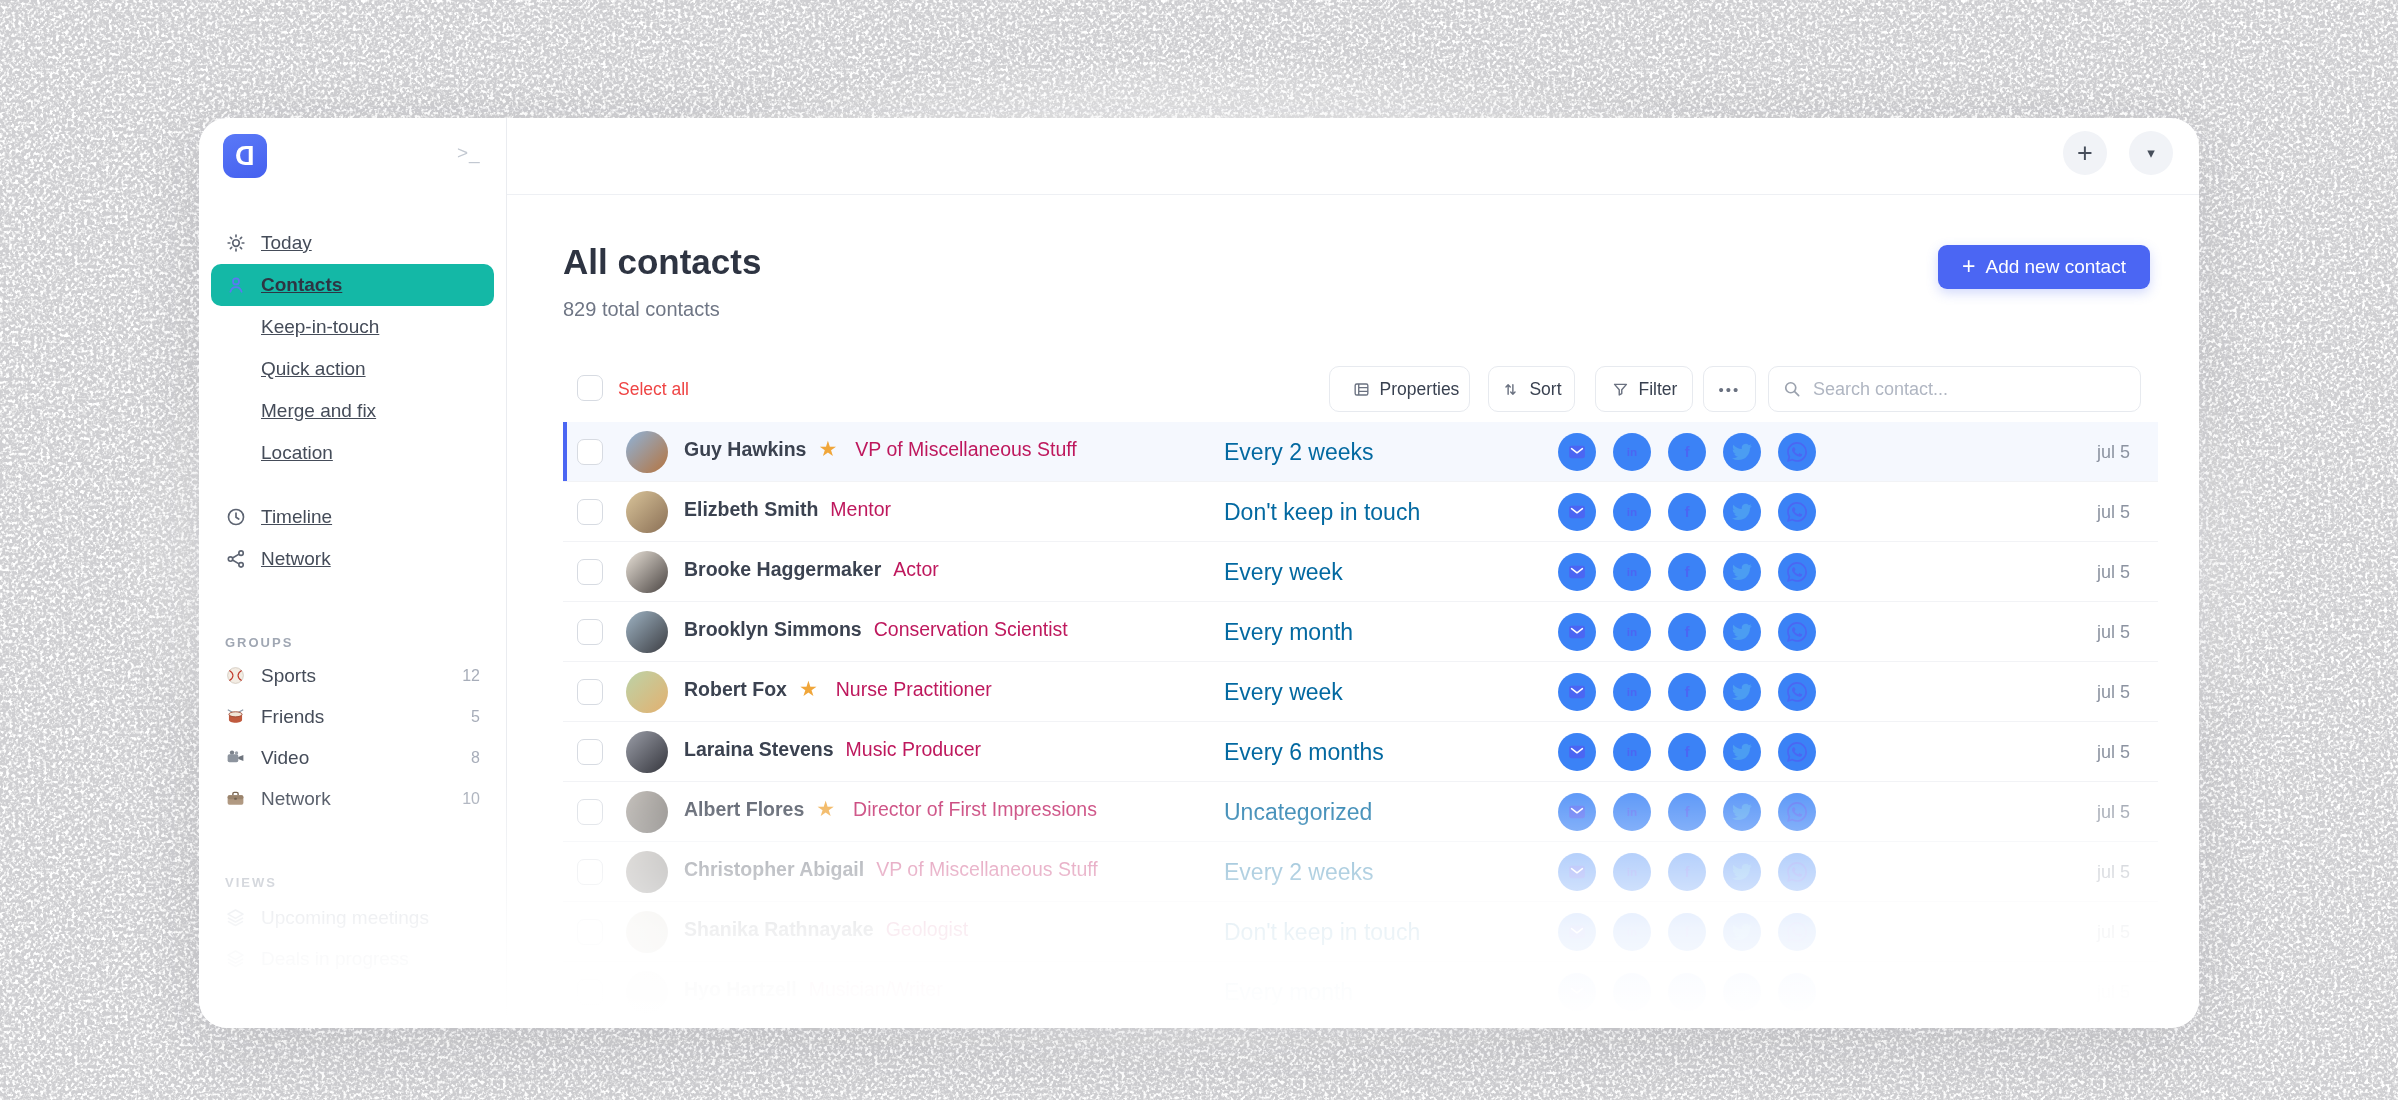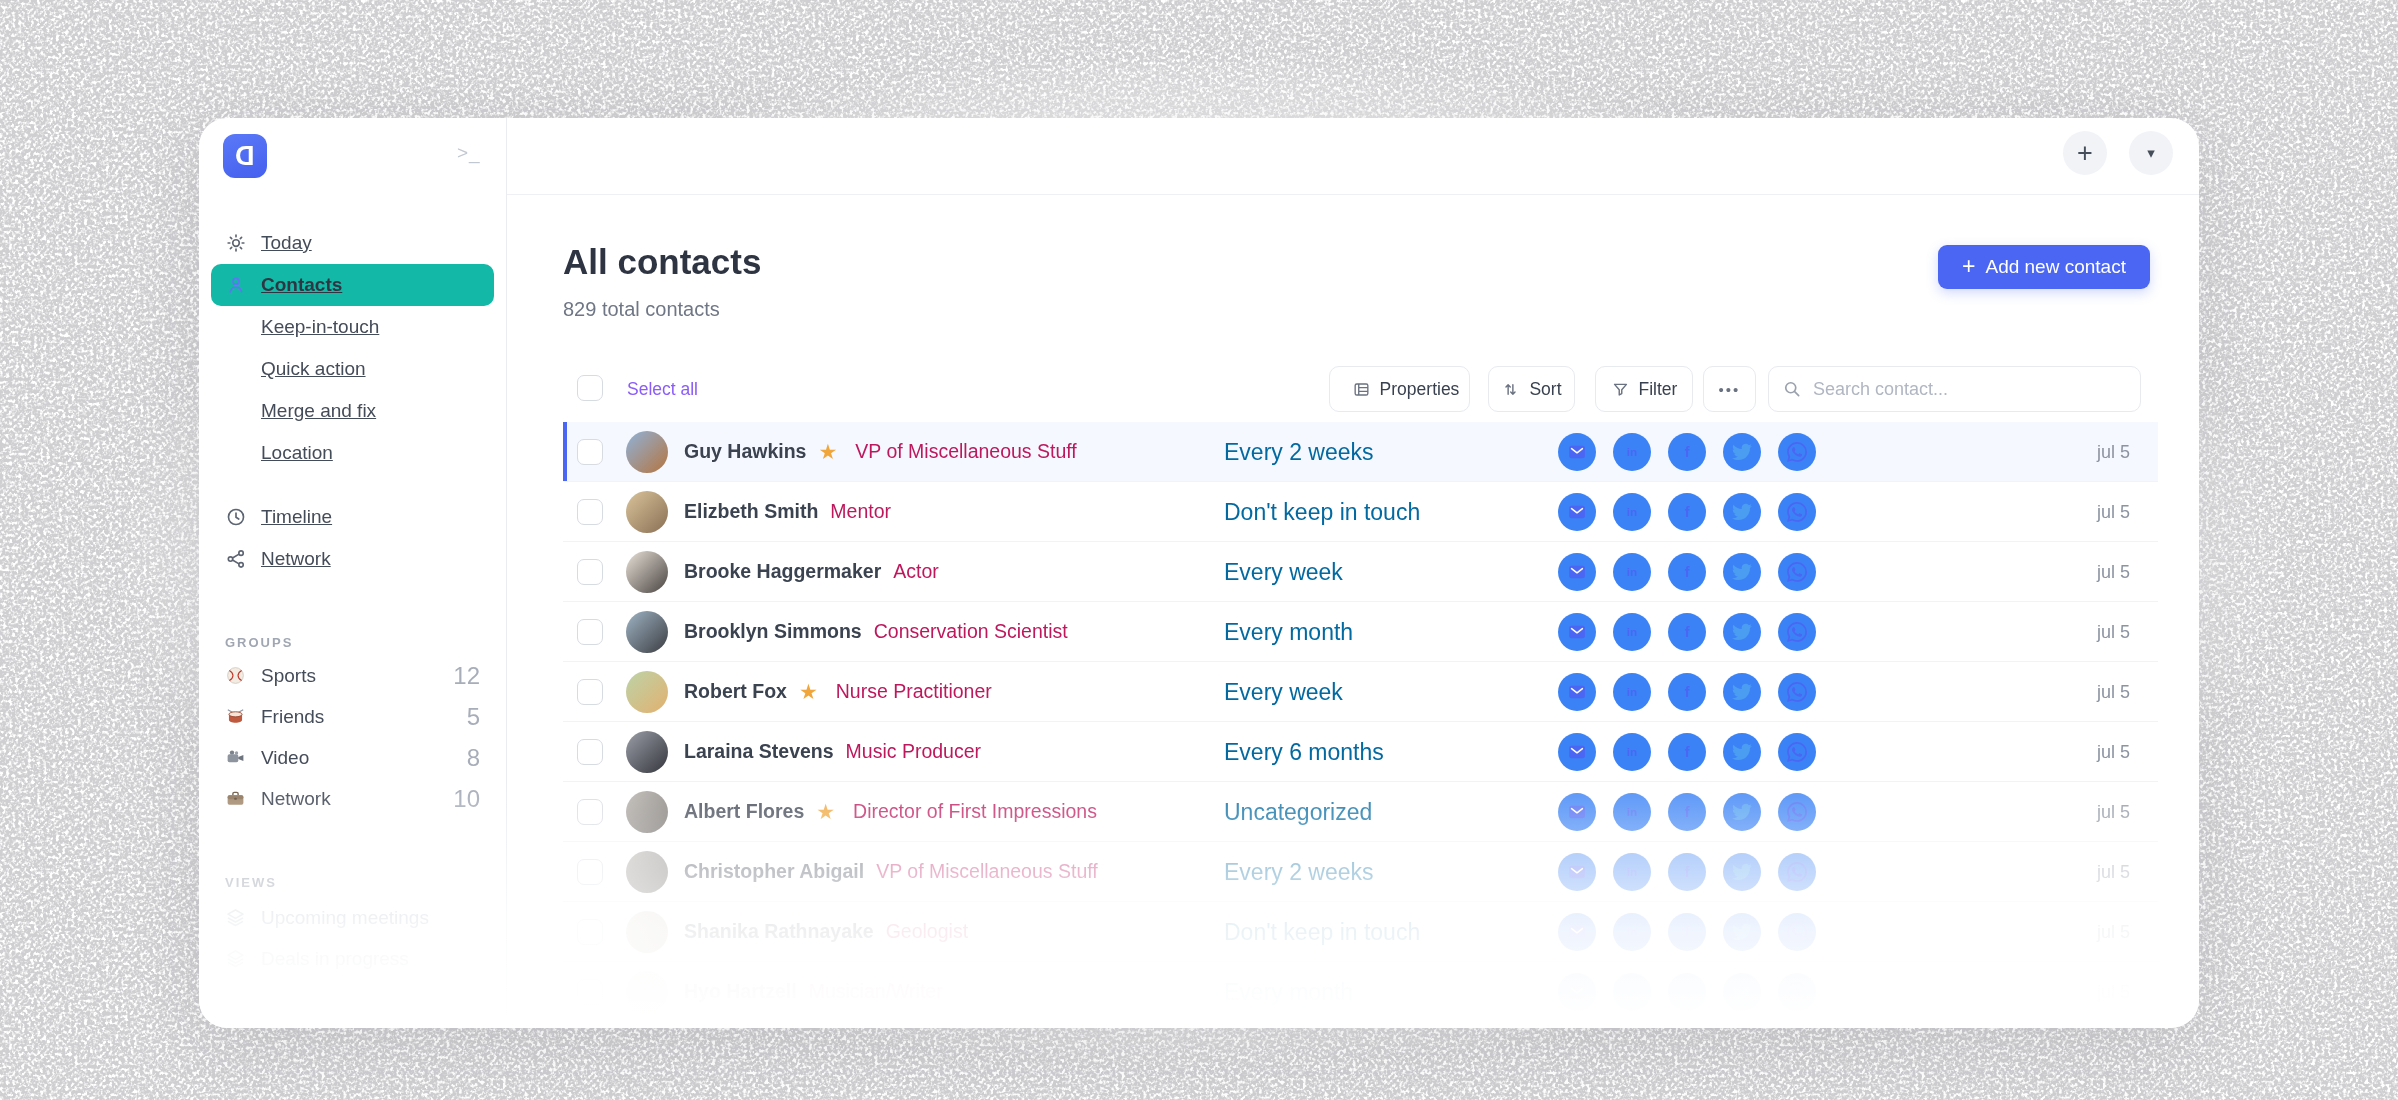--- a/index.html
+++ b/index.html
@@ -33,21 +33,21 @@
   .side-heading{position:absolute;left:26px;font-size:13px;font-weight:700;letter-spacing:2px;color:#a0a7b3;}
   .groups-heading{top:517px;}
   .views-heading{top:757px;}
   .side-list{position:absolute;left:12px;right:12px;}
   #groups{top:537px;}
   #views{top:779px;}
   .side-item{height:41px;display:flex;align-items:center;cursor:pointer;}
   .side-ic{width:21px;height:21px;margin-left:14px;margin-right:15px;flex:0 0 21px;}
   .side-ic svg{width:21px;height:21px;}
   .side-label{font-size:19px;color:#454c59;font-weight:500;flex:1;}
-  .side-count{font-size:24px;color:#a7adb9;margin-right:14px;}
+  .side-count{font-size:16px;color:#a7adb9;margin-right:14px;}
   .view-item .side-label{color:#b9bfca;}
   .view-item:nth-child(1){opacity:.85;}
   .view-item:nth-child(2){opacity:.55;}
 
   
   .topbar-search{position:absolute;left:370px;top:15px;width:770px;height:44px;background:#f1f3f7;
     border-radius:9px;display:flex;align-items:center;padding-left:14px;}
   .topbar-search svg{width:21px;height:21px;margin-right:10px;}
   .topbar-search input{border:0;outline:0;background:transparent;font-size:19px;color:#3c4352;width:640px;}
   .topbar-search input::placeholder{color:#a6adba;}
@@ -61,42 +61,42 @@
   .page-title{position:absolute;left:364px;top:124px;font-size:35px;font-weight:700;color:#2e3442;}
   .page-sub{position:absolute;left:364px;top:180px;font-size:20px;color:#6f7685;}
   .add-btn{position:absolute;left:1739px;top:127px;width:212px;height:44px;border-radius:9px;
     background:#4b66f3;color:#fff;display:flex;align-items:center;justify-content:center;gap:10px;
     font-size:19px;font-weight:500;cursor:pointer;box-shadow:0 4px 12px rgba(75,102,243,.25);}
   .add-btn .plus{font-size:23px;font-weight:400;margin-top:-2px;}
 
   
   .cb{width:26px;height:26px;border:1.6px solid #d7dbe2;border-radius:7px;background:#fff;cursor:pointer;}
   .select-box{position:absolute;left:378px;top:257px;}
-  .select-label{position:absolute;left:419px;top:261px;font-size:17.5px;color:#8b5cf6;margin-left:9px;}
+  .select-label{position:absolute;left:419px;top:261px;font-size:17.5px;color:#ef4444;}
   .tb-btn{position:absolute;top:248px;height:46px;background:#fff;border:1px solid #e7eaef;border-radius:10px;
     display:flex;align-items:center;justify-content:center;gap:9px;font-size:17.5px;color:#394150;cursor:pointer;}
   .tb-btn svg{width:19px;height:19px;}
   .btn-properties{left:1130px;width:141px;padding-left:12px;}
   .btn-sort{left:1289px;width:87px;}
   .btn-filter{left:1396px;width:98px;}
   .btn-more{left:1504px;width:53px;color:#6a7180;font-size:15px;letter-spacing:2px;}
   .contact-search{position:absolute;left:1569px;top:248px;width:373px;height:46px;border:1px solid #e7eaef;
     border-radius:10px;background:#fff;display:flex;align-items:center;padding-left:13px;}
   .contact-search svg{width:20px;height:20px;margin-right:9px;}
   .contact-search input{border:0;outline:0;font-size:18px;color:#3c4352;width:300px;background:transparent;}
   .contact-search input::placeholder{color:#b0b6c2;}
 
   
   .list{position:absolute;left:364px;top:304px;width:1595px;}
   .row{position:relative;height:60px;border-bottom:1px solid #f2f3f6;background:#fff;}
   .row.sel{background:#f5f8fe;}
   .row.sel::before{content:'';position:absolute;left:0;top:0;bottom:0;width:4px;background:#4b66f3;}
   .row .cb{position:absolute;left:14px;top:17px;}
   .avatar{position:absolute;left:63px;top:9px;width:42px;height:42px;border-radius:50%;}
-  .nm-wrap{position:absolute;left:121px;top:0;height:100%;display:flex;align-items:center;}
+  .nm-wrap{position:absolute;left:121px;top:16px;height:100%;display:flex;align-items:flex-start;}
   .c-name{font-size:19.5px;font-weight:600;color:#3b4250;}
   .c-star{font-size:21px;color:#f0a63a;margin:0 6px 0 12px;line-height:1;}
   .c-title{font-size:19.5px;color:#be185d;margin-left:12px;}
   .c-freq{position:absolute;left:661px;top:50%;transform:translateY(-50%);font-size:23px;color:#0369a1;}
   .socials{position:absolute;left:995px;top:11px;display:flex;gap:17px;}
   .soc{width:38px;height:38px;border-radius:50%;background:#3b82f6;display:flex;align-items:center;justify-content:center;cursor:pointer;}
   .soc svg{width:20px;height:20px;}
   .c-date{position:absolute;right:28px;top:50%;transform:translateY(-50%);font-size:18px;color:#8c93a1;}
 
   .bottom-fade{position:absolute;left:0;right:0;bottom:0;height:250px;border-radius:0 0 28px 28px;

